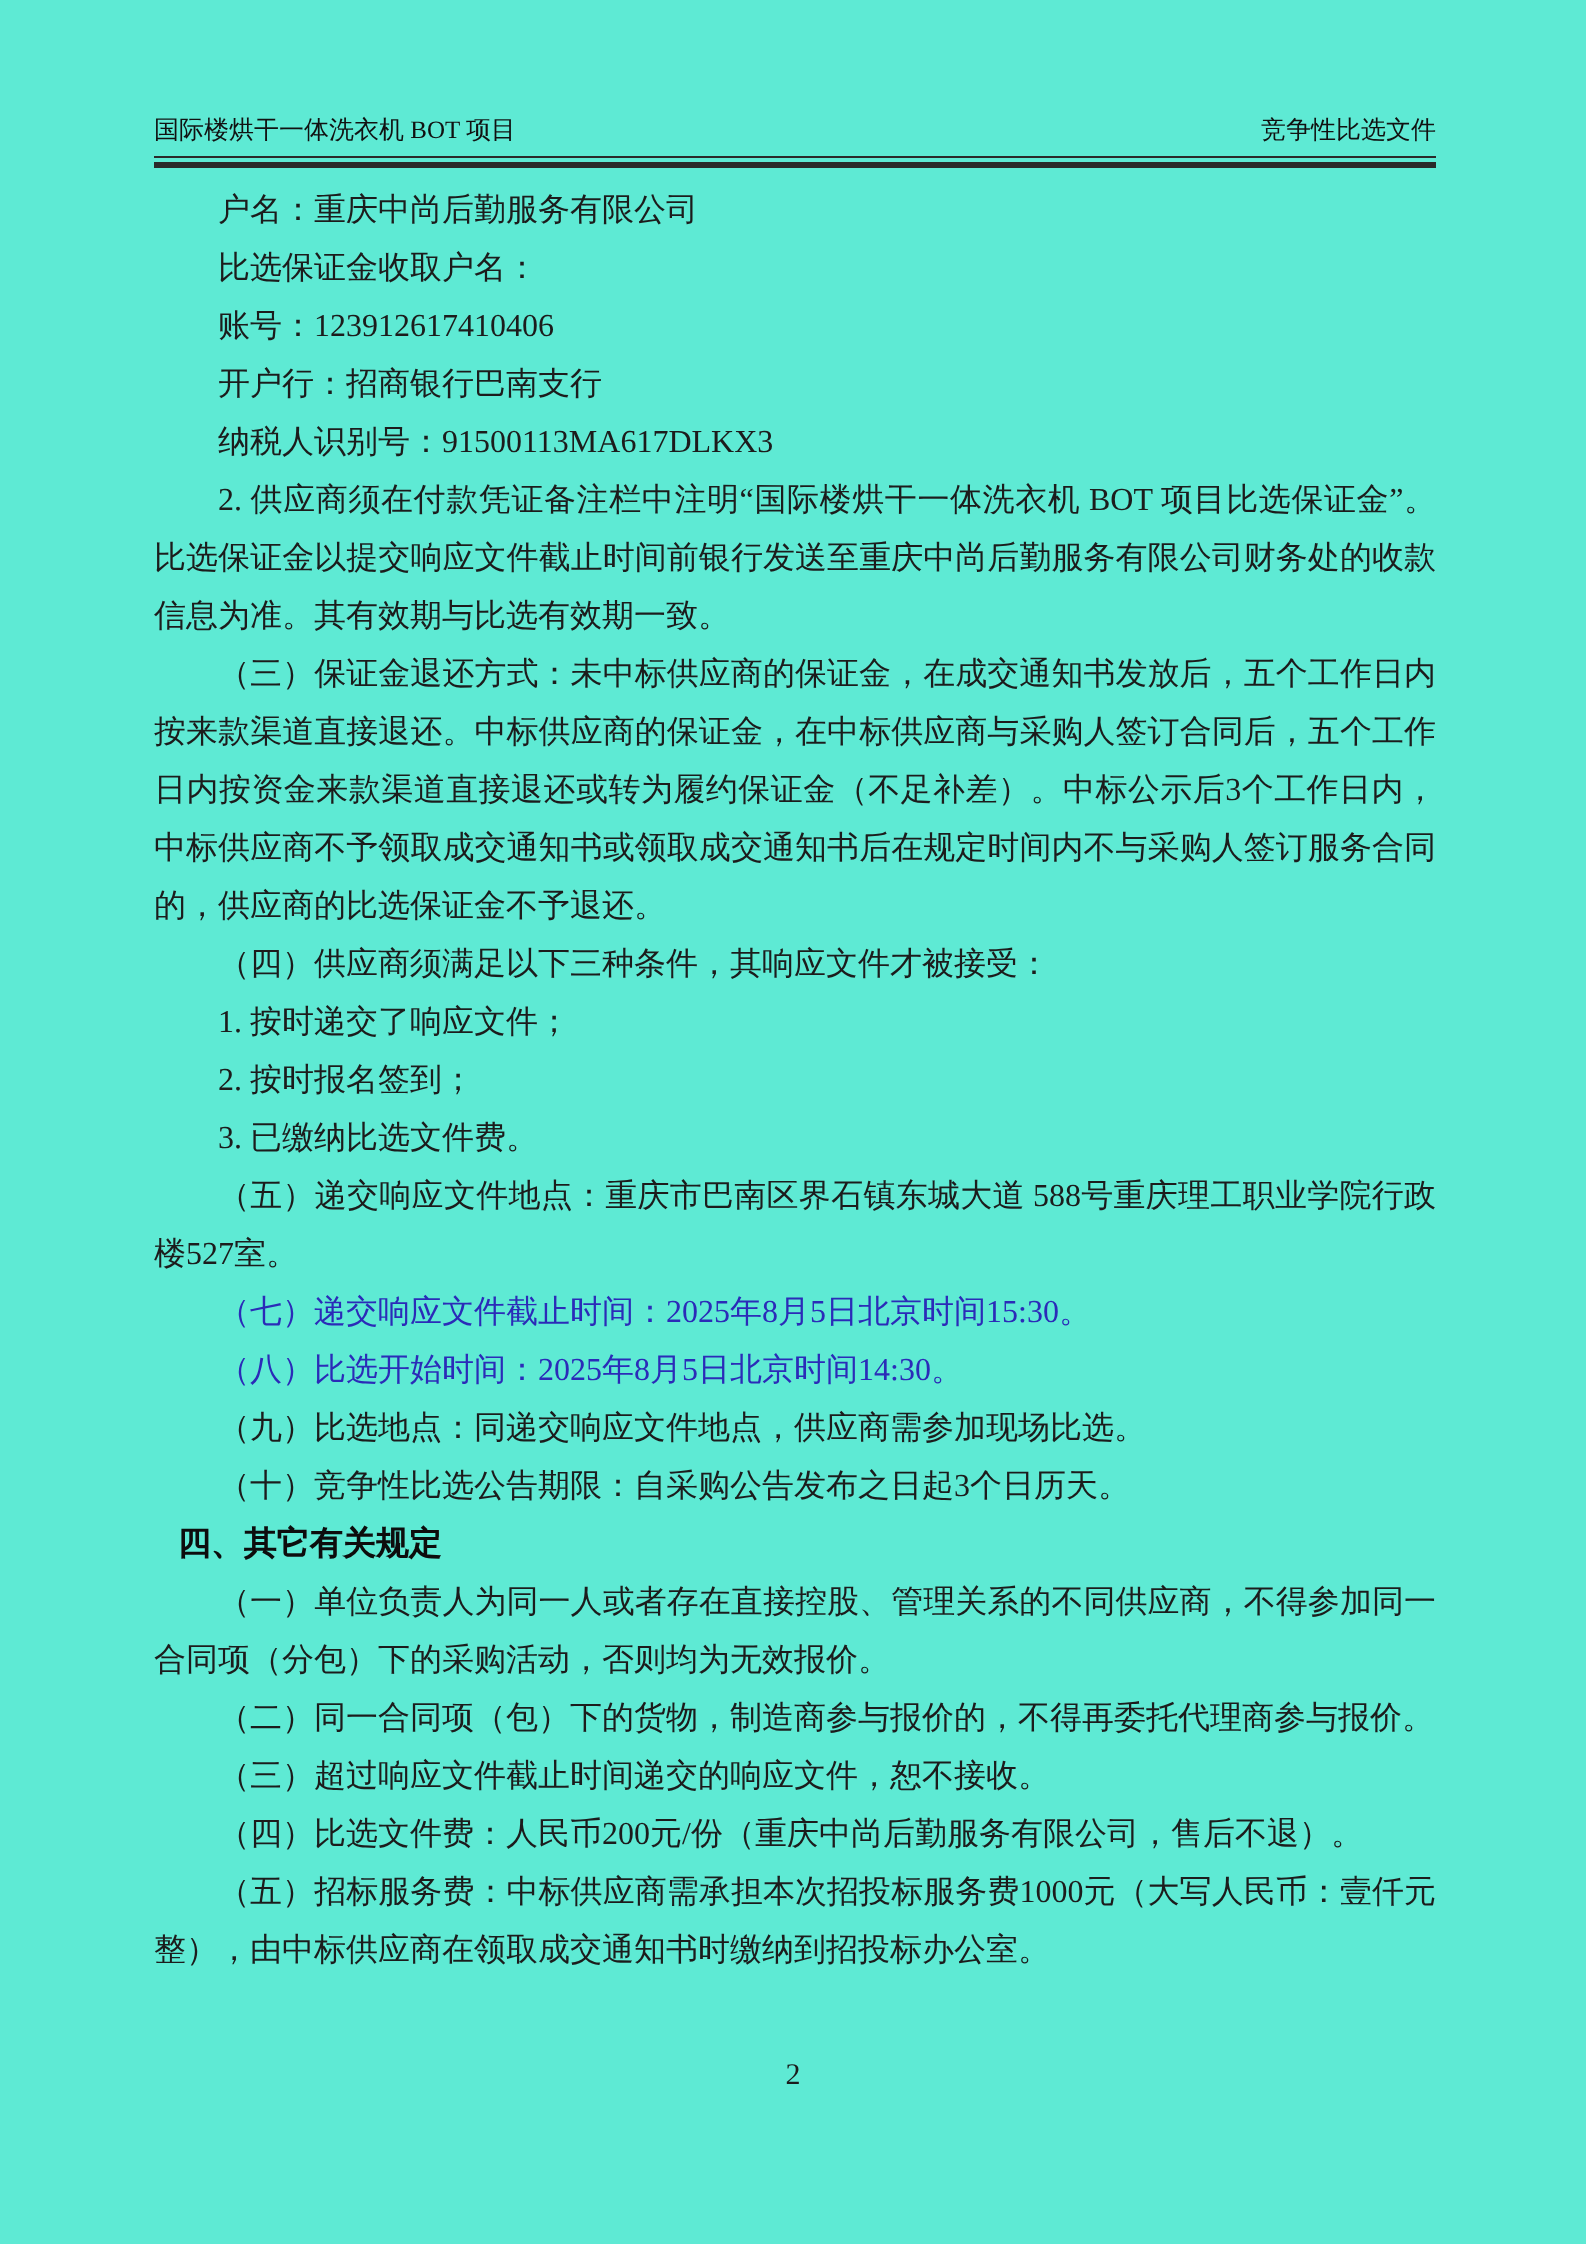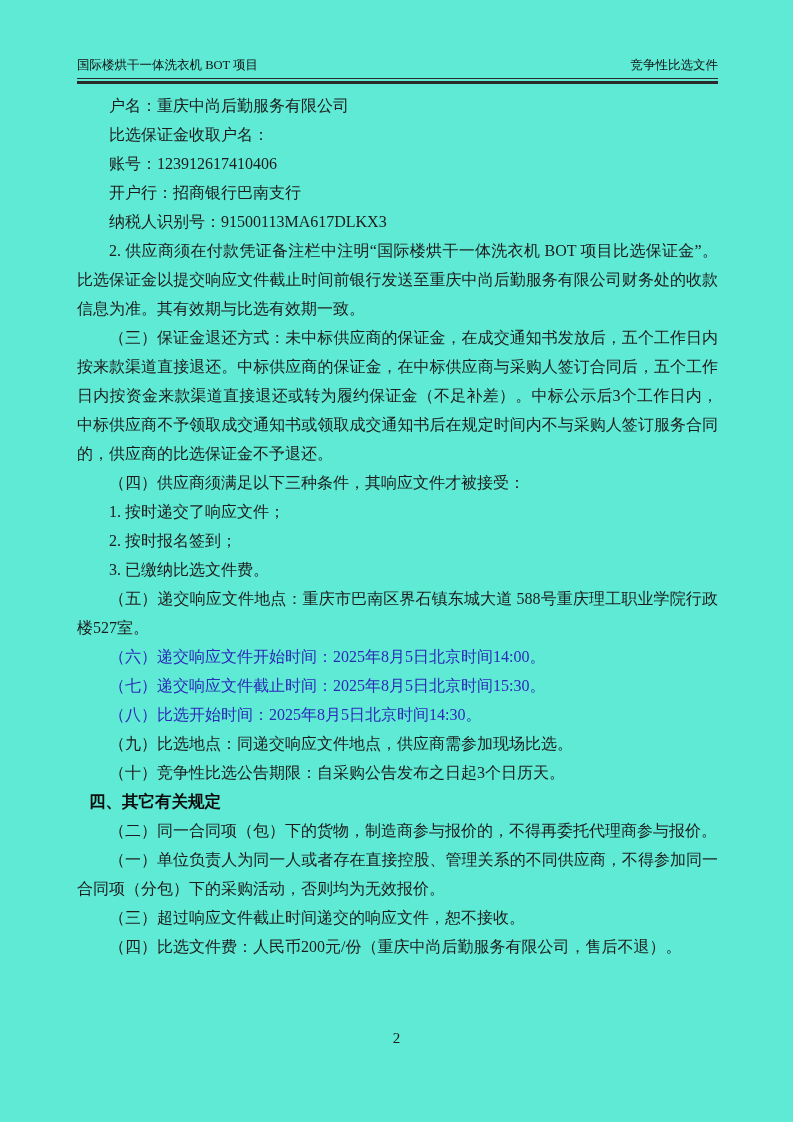--- a/index.html
+++ b/index.html
@@ -72,29 +72,29 @@
       <p>账号：123912617410406</p>
       <p>开户行：招商银行巴南支行</p>
       <p>纳税人识别号：91500113MA617DLKX3</p>
       <p>2. 供应商须在付款凭证备注栏中注明“国际楼烘干一体洗衣机 BOT 项目比选保证金”。比选保证金以提交响应文件截止时间前银行发送至重庆中尚后勤服务有限公司财务处的收款信息为准。其有效期与比选有效期一致。</p>
       <p>（三）保证金退还方式：未中标供应商的保证金，在成交通知书发放后，五个工作日内按来款渠道直接退还。中标供应商的保证金，在中标供应商与采购人签订合同后，五个工作日内按资金来款渠道直接退还或转为履约保证金（不足补差）。中标公示后3个工作日内，中标供应商不予领取成交通知书或领取成交通知书后在规定时间内不与采购人签订服务合同的，供应商的比选保证金不予退还。</p>
       <p>（四）供应商须满足以下三种条件，其响应文件才被接受：</p>
       <p>1. 按时递交了响应文件；</p>
       <p>2. 按时报名签到；</p>
       <p>3. 已缴纳比选文件费。</p>
       <p>（五）递交响应文件地点：重庆市巴南区界石镇东城大道 588号重庆理工职业学院行政楼527室。</p>
-      <p class="blue">（六）递交响应文件开始时间：2025年8月5日北京时间14:00。</p>
       <p class="blue">（七）递交响应文件截止时间：2025年8月5日北京时间15:30。</p>
       <p class="blue">（八）比选开始时间：2025年8月5日北京时间14:30。</p>
       <p>（九）比选地点：同递交响应文件地点，供应商需参加现场比选。</p>
       <p>（十）竞争性比选公告期限：自采购公告发布之日起3个日历天。</p>
       <p class="heading">四、其它有关规定</p>
+      <p>（一）单位负责人为同一人或者存在直接控股、管理关系的不同供应商，不得参加同一合同项（分包）下的采购活动，否则均为无效报价。</p>
       <p>（二）同一合同项（包）下的货物，制造商参与报价的，不得再委托代理商参与报价。</p>
-      <p>（一）单位负责人为同一人或者存在直接控股、管理关系的不同供应商，不得参加同一合同项（分包）下的采购活动，否则均为无效报价。</p>
       <p>（三）超过响应文件截止时间递交的响应文件，恕不接收。</p>
       <p>（四）比选文件费：人民币200元/份（重庆中尚后勤服务有限公司，售后不退）。</p>
+      <p>（五）招标服务费：中标供应商需承担本次招投标服务费1000元（大写人民币：壹仟元整），由中标供应商在领取成交通知书时缴纳到招投标办公室。</p>
     </main>
 
   <div class="footer">
     <span>2</span>
   </div>
 
 </div>
 
 </body></html>

